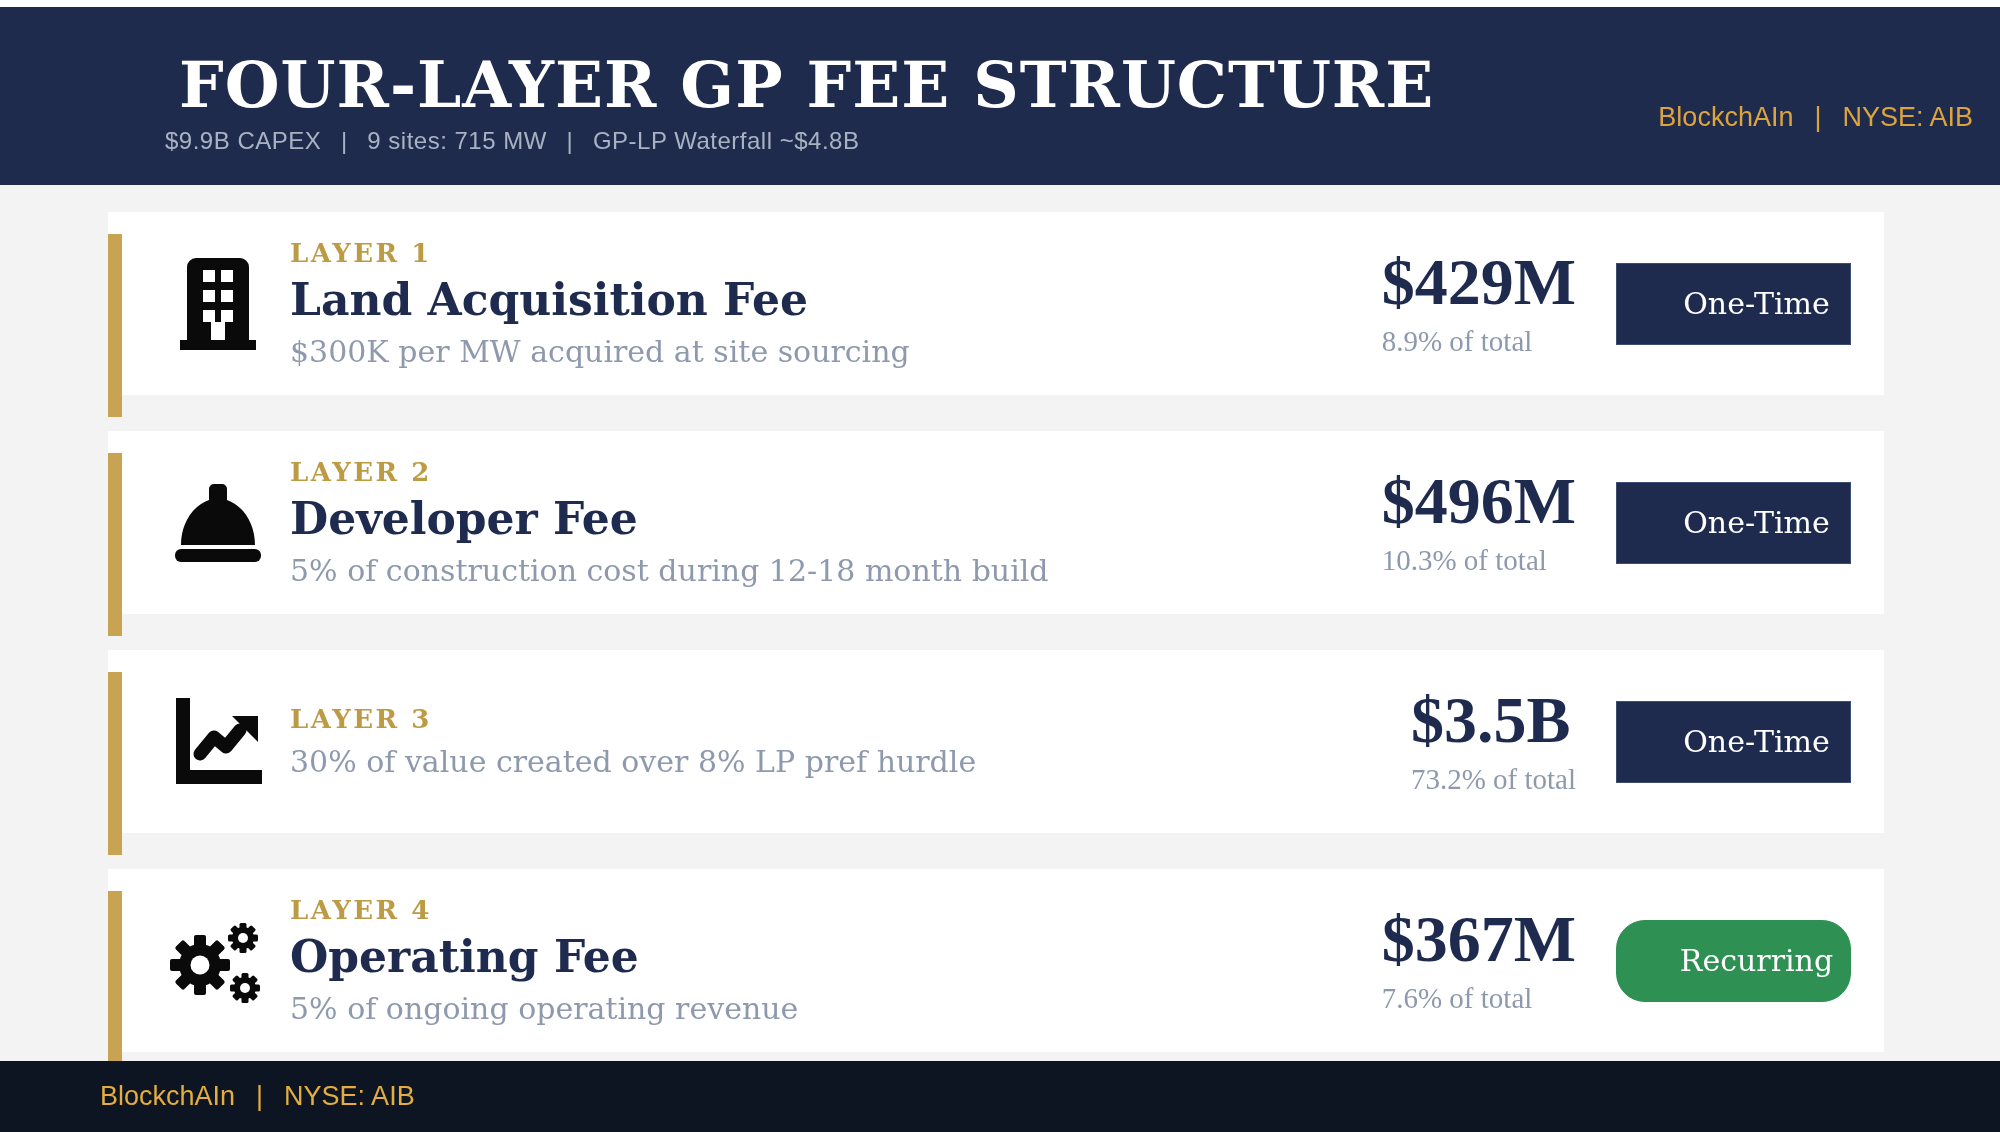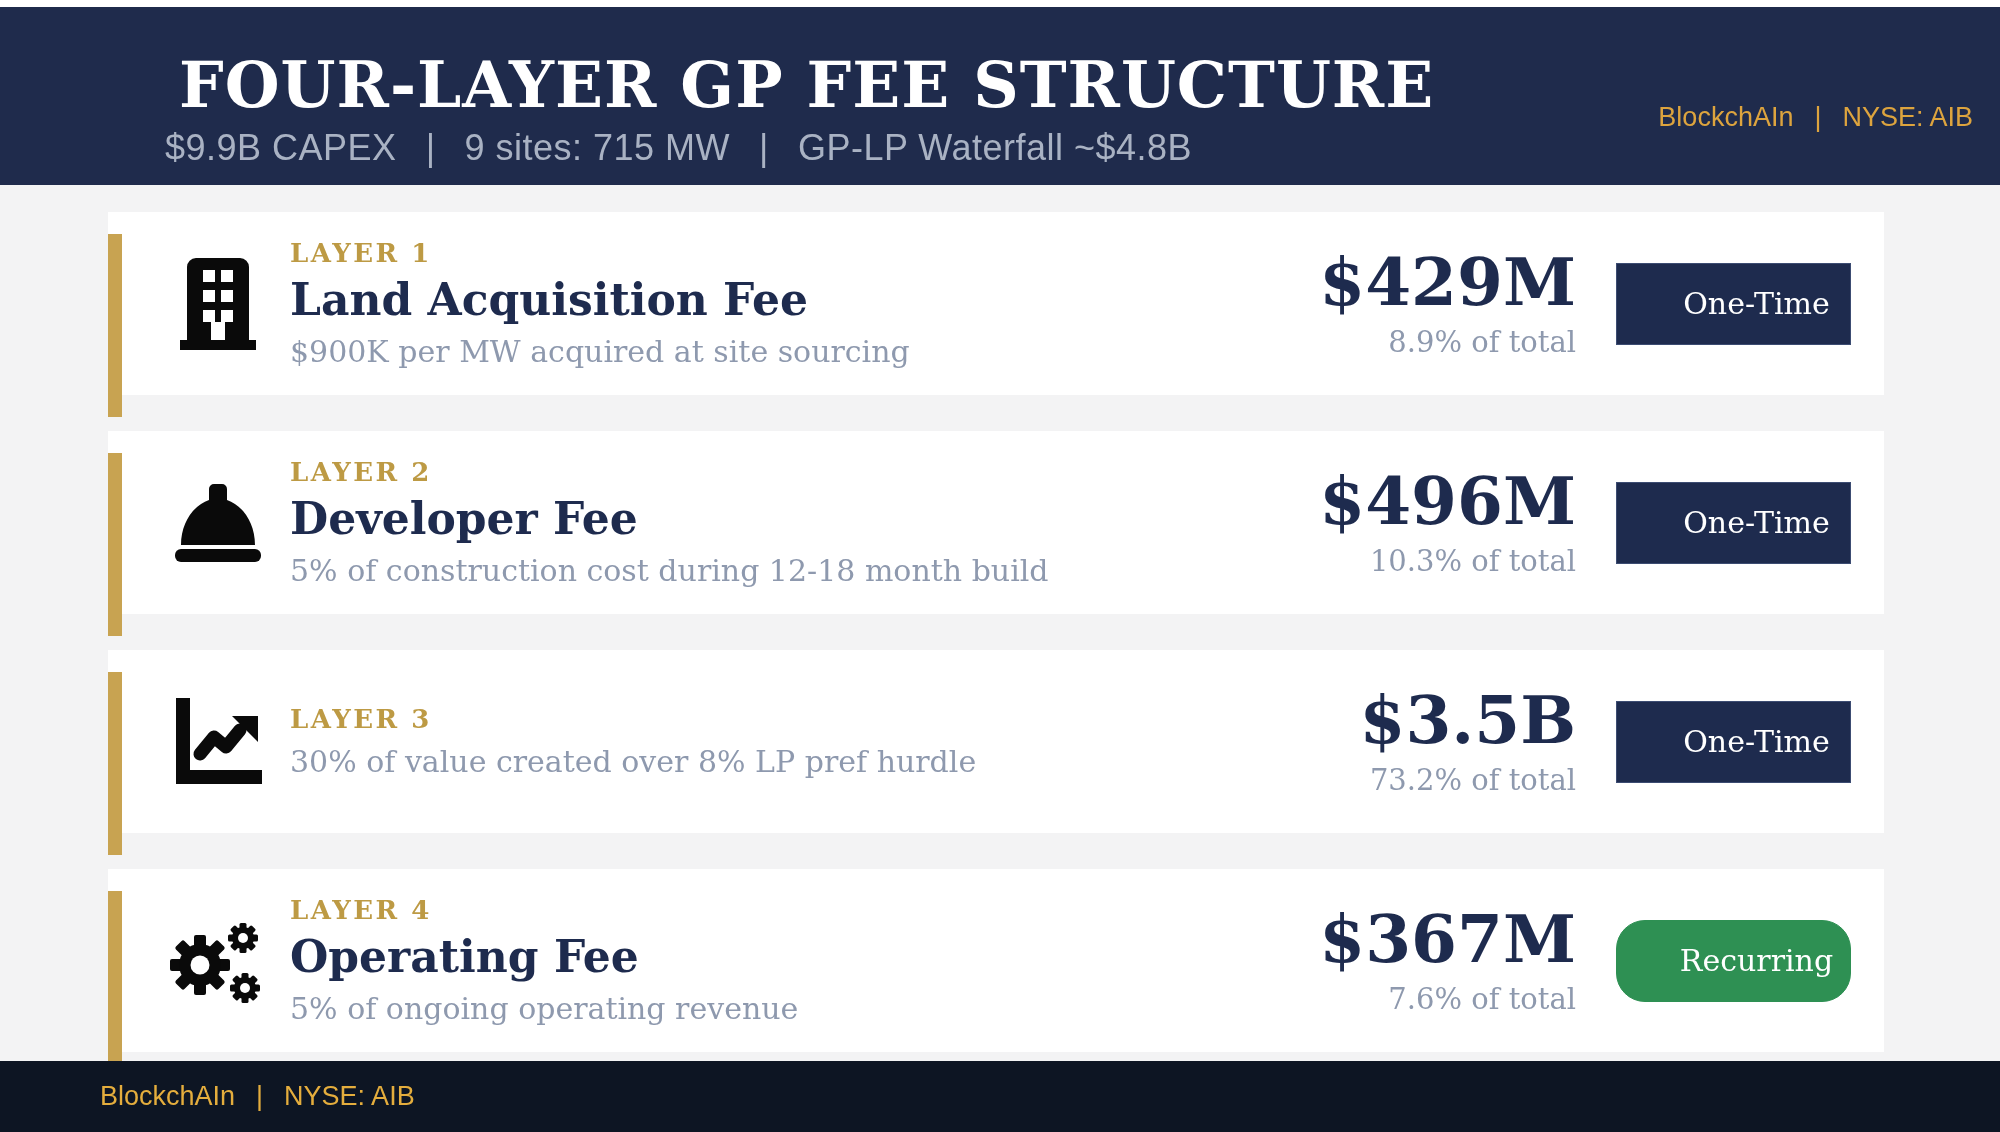--- a/index.html
+++ b/index.html
@@ -11,42 +11,42 @@
   
   .top-strip{position:absolute;top:0;left:0;right:0;height:7px;background:#ffffff;}
   .header{position:absolute;top:7px;left:0;right:0;height:178px;background:#1f2b4c;}
   .page-title{
     margin:17px;position:absolute;left:162px;top:24px;
     font-size:63px;line-height:1.2;font-weight:700;color:#ffffff;letter-spacing:1px;
   }
   .subtitle{
     position:absolute;left:165px;top:120px;
     font-family:"Liberation Sans","DejaVu Sans",sans-serif;
-    font-size:36px;color:#a9b2c3;letter-spacing:.5px;
+    font-size:24px;color:#a9b2c3;letter-spacing:.5px;
   }
   .brand{
     position:absolute;right:27px;top:95px;
     font-family:"Liberation Sans","DejaVu Sans",sans-serif;
     font-size:27px;color:#dda43e;
   }
   
   .cards{position:absolute;left:108px;top:212px;width:1776px;}
   .card{
     position:relative;height:183px;background:#ffffff;margin-bottom:36px;
     display:flex;align-items:center;
   }
   .accent-bar{position:absolute;left:0;top:22px;width:14px;height:183px;background:#c8a351;}
   .icon-wrap{flex:0 0 auto;width:104px;height:104px;margin-left:58px;
     display:flex;align-items:center;justify-content:center;}
   .icon-wrap svg{width:100px;height:100px;display:block;}
   .text-col{flex:1;min-width:0;margin-left:20px;}
   .layer-label{font-size:26px;font-weight:700;color:#bd9a44;letter-spacing:2.5px;}
   .card-title{margin:8px 0 0;font-size:44px;line-height:1.1;font-weight:700;color:#1e2b4e;}
   .card-desc{margin-top:10px;font-size:30px;color:#8e99ae;}
-  .amount-col{flex:0 0 auto;text-align:right;}
+  .amount-col{flex:0 0 auto;text-align:left;font-family:Liberation Serif, serif;}
   .amount{font-size:66px;line-height:1;font-weight:700;color:#1e2b4e;}
   .share{margin-top:10px;font-size:29px;color:#8e99ae;}
   .badge{
     flex:0 0 auto;width:235px;height:82px;margin-left:40px;margin-right:33px;
     background:#1e2b4e;border:1px solid #3c4c72;box-sizing:border-box;
     color:#ffffff;font-size:30px;
     display:flex;align-items:center;justify-content:center;padding-left:46px;
   }
   .badge.green{background:#2e9053;border-color:#2e9053;border-radius:29px;}
   
@@ -81,21 +81,21 @@
           <path fill="#0a0a0a" fill-rule="evenodd" d="M28,4 h44 a9,9 0 0 1 9,9 v73 h7 v10 H12 v-10 h7 V13 a9,9 0 0 1 9,-9 z
             M35,16 h12 v12 H35 z M53,16 h12 v12 H53 z
             M35,36 h12 v12 H35 z M53,36 h12 v12 H53 z
             M35,56 h12 v12 H35 z M53,56 h12 v12 H53 z"></path>
           <rect fill="#ffffff" x="43" y="68" width="14" height="18"></rect>
         </svg>
       </div>
       <div class="text-col">
         <div class="layer-label">LAYER 1</div>
         <h2 class="card-title">Land Acquisition Fee</h2>
-        <div class="card-desc">$900K per MW acquired at site sourcing</div>
+        <div class="card-desc">$300K per MW acquired at site sourcing</div>
       </div>
       <div class="amount-col">
         <div class="amount">$429M</div>
         <div class="share">8.9% of total</div>
       </div>
       <div class="badge">One-Time</div>
     </section>
 
     <section class="card">
       <div class="accent-bar"></div>

